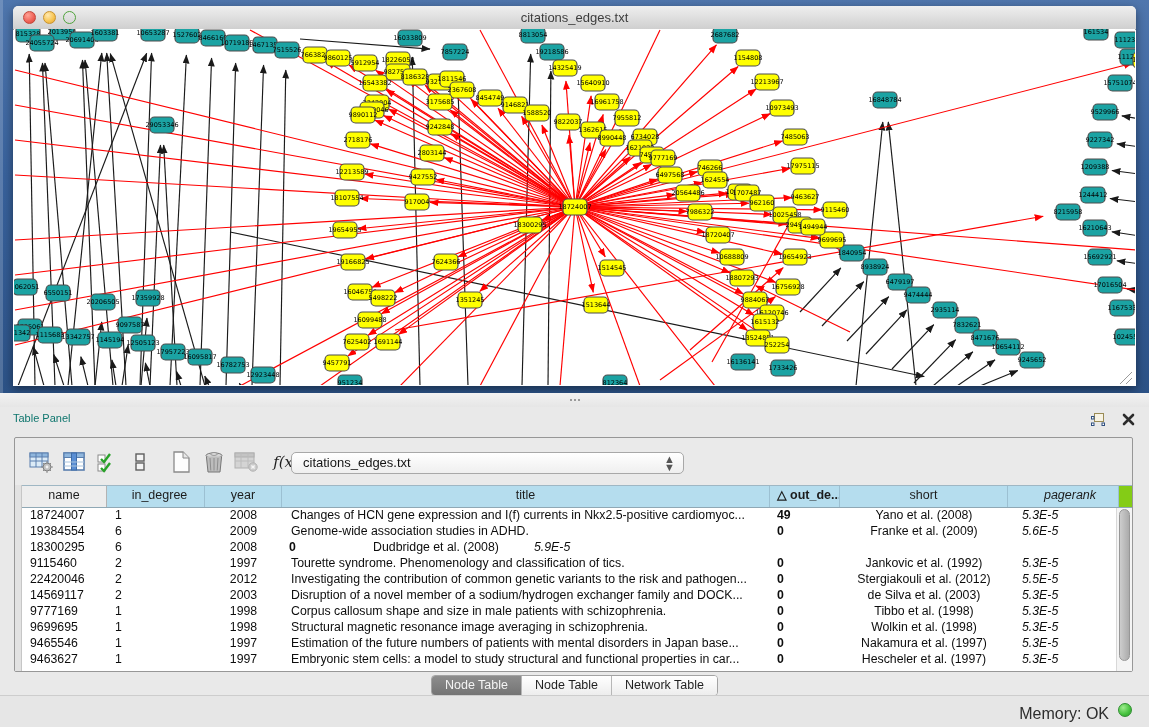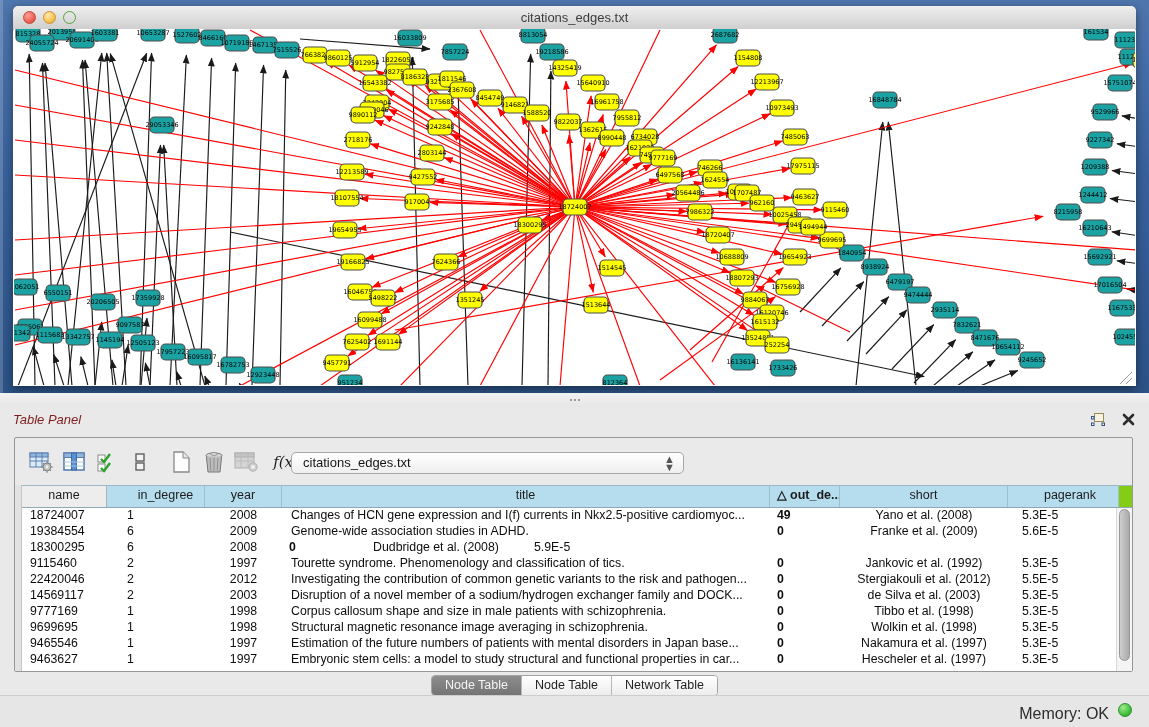--- a/index.html
+++ b/index.html
@@ -23,21 +23,21 @@
   svg.canvas{position:absolute;left:1px;top:23px;width:1121px;height:356px;background:#ffffff;display:block;}
 
   
   .split-divider{position:absolute;left:0;top:393px;width:1149px;height:14px;background:linear-gradient(#f2f2f2,#e6e6e6);}
   .grip{position:absolute;left:569px;top:5px;width:12px;height:5px;
     background:radial-gradient(circle,#9a9a9a 1px,transparent 1.4px);background-size:4px 4px;}
 
   
   .table-panel{position:absolute;left:0;top:407px;width:1149px;height:288px;background:#e9e9e9;}
   .panel-header{position:absolute;left:0;top:0;right:0;height:26px;}
-  .panel-title{position:absolute;left:13px;top:5px;font-size:13px;color:#7f1d1d;font-style:italic;}
+  .panel-title{position:absolute;left:13px;top:5px;font-size:11px;color:#0f766e;}
   .ph-icons{position:absolute;right:12px;top:3px;display:flex;gap:12px;align-items:center;}
   .ph-btn{width:18px;height:18px;display:inline-flex;align-items:center;justify-content:center;cursor:default;}
 
   .table-box{position:absolute;left:14px;top:30px;width:1119px;height:235px;box-sizing:border-box;
     border:1px solid #979797;border-radius:2px;background:#eaeaea;}
   .toolbar{position:absolute;left:0;top:0;right:0;height:47px;display:flex;align-items:center;padding-left:12px;}
   .tool-btn{width:28px;height:28px;display:inline-flex;align-items:center;justify-content:center;margin-right:5px;}
   .combo{position:absolute;left:276px;top:14px;width:393px;height:22px;box-sizing:border-box;
     border:1px solid #a8a8a8;border-radius:5px;background:linear-gradient(#ffffff,#efefef);
     font-size:13px;color:#151515;line-height:20px;padding-left:11px;}
@@ -47,26 +47,26 @@
   .gutter-strip{position:absolute;left:0;top:47px;bottom:0;width:6px;background:#e2e2e2;border-right:1px solid #c6c6c6;z-index:3;}
   .thead{position:absolute;left:7px;top:47px;right:0;height:21px;display:flex;z-index:2;
     border-top:1px solid #9fb7c4;border-bottom:1px solid #8fa8b5;background:#84cc16;}
   .th{box-sizing:border-box;font-size:12.5px;color:#1c1c1c;text-align:center;line-height:19px;
     border-right:1px solid #9cc0d2;background:#b5ddee;overflow:hidden;white-space:nowrap;}
   .th.name-h{background:#ededed;border-right:1px solid #b3b3b3;}
   .tbody{position:absolute;left:7px;top:69px;right:16px;bottom:0;background:#ffffff;overflow:hidden;}
   .tr{display:flex;height:16px;line-height:16px;background:#fff;}
   .td{box-sizing:border-box;font-size:12.3px;color:#0d0d0d;overflow:hidden;white-space:nowrap;}
   .c0{flex:0 0 85px;padding-left:8px;}
-  .c1{flex:0 0 98px;padding-left:20px;}
+  .c1{flex:0 0 98px;padding-left:8px;}
   .c2{flex:0 0 77px;text-align:center;}
   .c3{flex:0 0 488px;padding-left:9px;}
   .c4{flex:0 0 70px;padding-left:7px;font-weight:bold;}
   .c5{flex:0 0 168px;text-align:center;}
-  .c6{flex:0 0 111px;padding-left:14px;}
+  .c6{flex:0 0 111px;padding-left:14px;font-style:italic;}
   .th.c0{flex:0 0 85px;padding-left:0;}
   .th.c3{padding-left:0;}
 
   .vscroll{position:absolute;right:0;top:69px;bottom:0;width:16px;background:#f4f4f4;border-left:1px solid #d8d8d8;box-sizing:border-box;}
   .vthumb{position:absolute;left:2px;right:2px;top:2px;height:152px;border-radius:6px;
     background:linear-gradient(90deg,#cdcdcd,#ababab);border:1px solid #979797;box-sizing:border-box;}
 
   .tabbar{position:absolute;left:0;right:0;top:268px;display:flex;justify-content:center;}
   .seg{display:flex;border:1px solid #a3a3a3;border-radius:4px;overflow:hidden;background:#fff;height:19px;}
   .tab{font-size:12.5px;color:#1f1f1f;line-height:19px;padding:0 13px;background:linear-gradient(#ffffff,#ededed);

